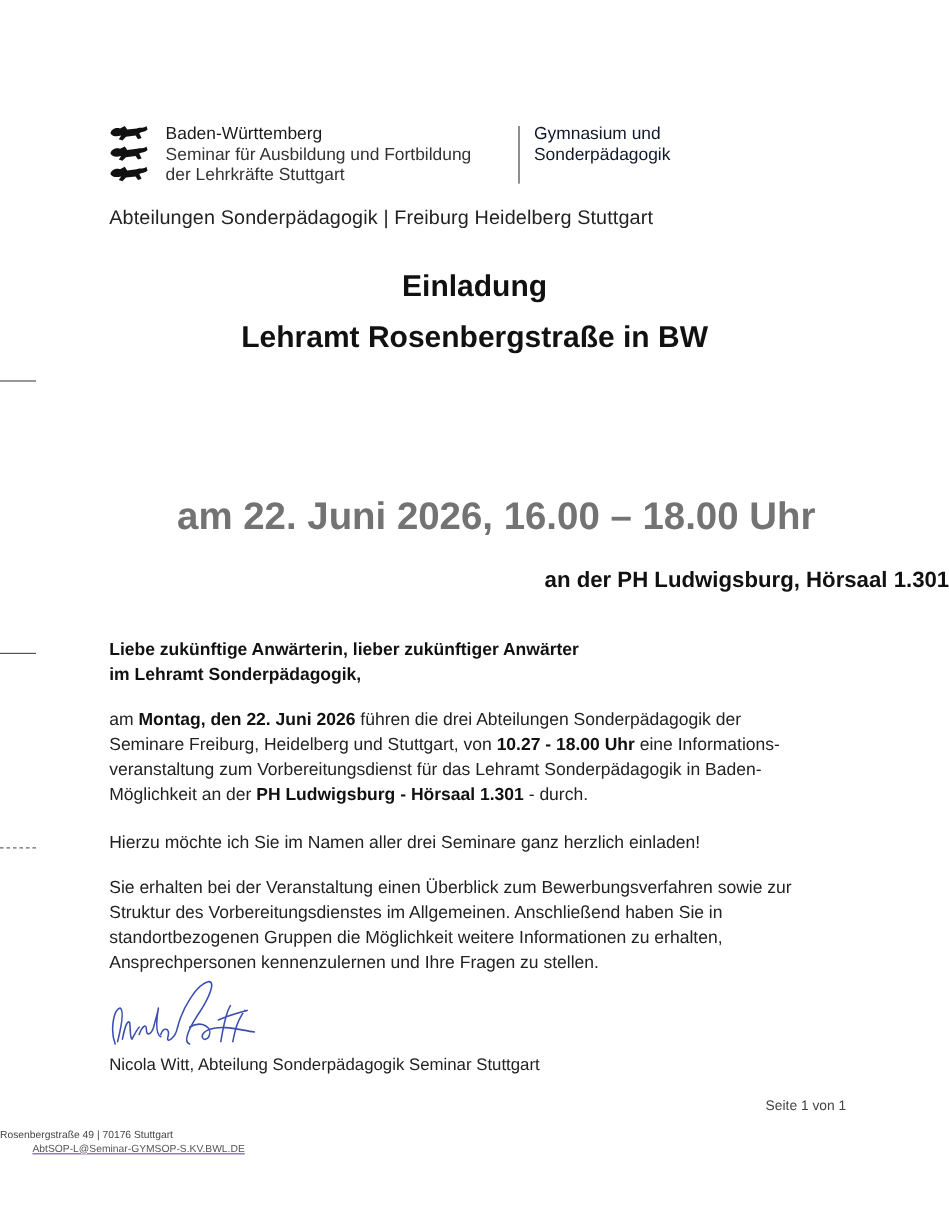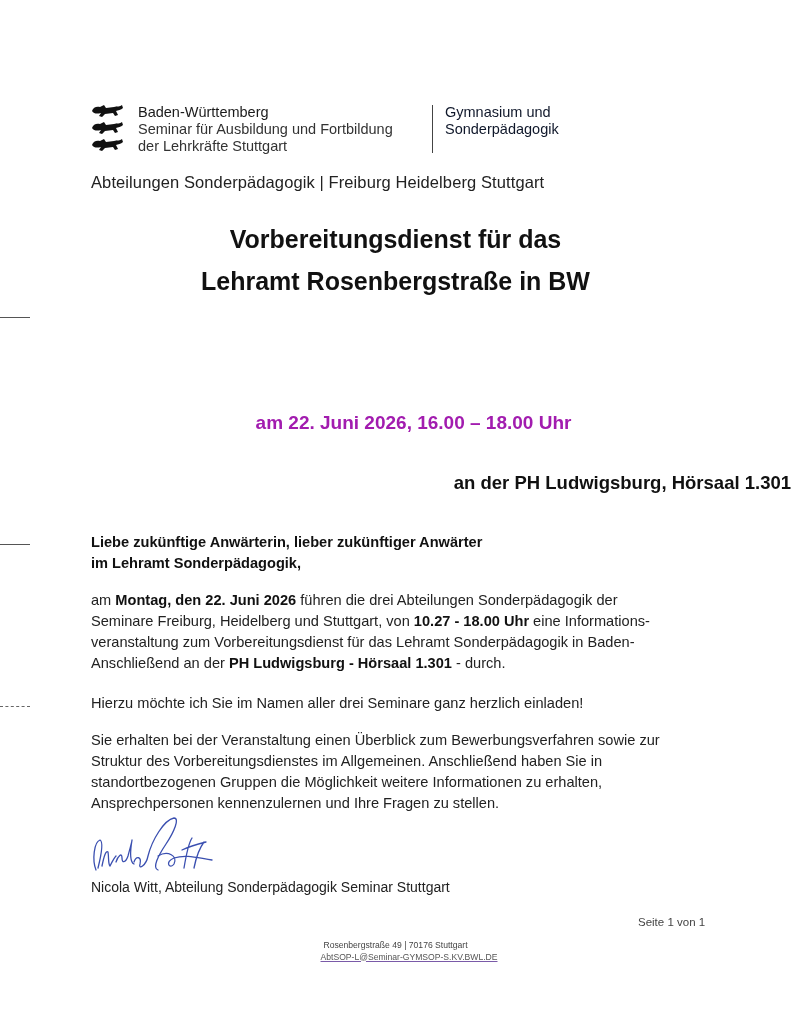--- a/index.html
+++ b/index.html
@@ -11,35 +11,35 @@
     .fold.dotted { border-top: 1px dashed #666; }
 
     .logo { position: absolute; left: 90px; top: 102px; width: 34px; height: 54px; }
     .org { position: absolute; left: 138px; top: 104px; font-size: 14.5px; line-height: 17px; color: #333; }
     .org .bold { font-weight: normal; color: #1a1a1a; }
     .divider { position: absolute; left: 432px; top: 105px; width: 1px; height: 48px; background: #444; }
     .school { position: absolute; left: 445px; top: 104px; font-size: 14.5px; line-height: 17px; color: #0f172a; }
     .dept { position: absolute; left: 91px; top: 173px; font-size: 16.5px; color: #222; letter-spacing: 0.1px; }
 
     .title { position: absolute; left: 0; right: 0; top: 218px; text-align: center; font-weight: bold; font-size: 25px; line-height: 42px; color: #111; }
-    .date { position: absolute; left: 0; right: 0; top: 412px; text-align: center; font-weight: bold; font-size: 19px; color: #a21caf; padding-left: 36px; }
+    .date { position: absolute; left: 0; right: 0; top: 412px; text-align: center; font-weight: bold; font-size: 32px; color: #737373; padding-left: 36px; }
     .venue { position: absolute; left: 0; right: 0; top: 472px; text-align: right; font-weight: bold; font-size: 18.5px; color: #111; }
 
     .body { position: absolute; left: 91px; width: 640px; font-size: 14.6px; line-height: 21px; color: #222; }
     .body b { color: #111; }
     .greeting { top: 532px; font-weight: bold; color: #111; }
     .p1 { top: 590px; }
     .p2 { top: 693px; }
     .p3 { top: 730px; }
 
     .signature { position: absolute; left: 88px; top: 812px; width: 135px; height: 65px; }
     .signer { position: absolute; left: 91px; top: 879px; font-size: 14px; color: #222; }
 
     .pageno { position: absolute; left: 638px; top: 916px; font-size: 11.5px; color: #444; }
-    .footer { position: absolute; left: 0; right: 0; top: 940px; text-align: center; font-size: 8.6px; line-height: 11.5px; color: #444; }
+    .footer { position: absolute; left: 0; right: 0; top: 940px; text-align: left; font-size: 8.6px; line-height: 11.5px; color: #444; }
     .footer a { color: #555; text-decoration: underline; text-decoration-color: #7a5aa8; margin-left: 27px; }
   </style>
 </head>
 <body>
 
 <div class="fold" style="top:317px;"></div>
 <div class="fold" style="top:544px;"></div>
 <div class="fold dotted" style="top:706px;"></div>
 
 <div class="logo">
@@ -59,36 +59,36 @@
   <div>der Lehrkräfte Stuttgart</div>
 </div>
 <div class="divider"></div>
 <div class="school">
   <div>Gymnasium und</div>
   <div>Sonderpädagogik</div>
 </div>
 <div class="dept">Abteilungen Sonderpädagogik | Freiburg Heidelberg Stuttgart</div>
 
 <div class="title">
-  <div>Vorbereitungsdienst für das</div>
+  <div>Einladung</div>
   <div>Lehramt Rosenbergstraße in BW</div>
 </div>
 <div class="date">am 22. Juni 2026, 16.00 – 18.00 Uhr</div>
 <div class="venue">an der PH Ludwigsburg, Hörsaal 1.301</div>
 
 <div class="body greeting">
   <div>Liebe zukünftige Anwärterin, lieber zukünftiger Anwärter</div>
   <div>im Lehramt Sonderpädagogik,</div>
 </div>
 
 <div class="body p1">
   <div><span>am </span><b>Montag, den 22. Juni 2026</b><span> führen die drei Abteilungen Sonderpädagogik der</span></div>
   <div><span>Seminare Freiburg, Heidelberg und Stuttgart, von </span><b>10.27 - 18.00 Uhr</b><span> eine Informations-</span></div>
   <div>veranstaltung zum Vorbereitungsdienst für das Lehramt Sonderpädagogik in Baden-</div>
-  <div><span>Anschließend an der </span><b>PH Ludwigsburg - Hörsaal 1.301</b><span> - durch.</span></div>
+  <div><span>Möglichkeit an der </span><b>PH Ludwigsburg - Hörsaal 1.301</b><span> - durch.</span></div>
 </div>
 
 <div class="body p2">Hierzu möchte ich Sie im Namen aller drei Seminare ganz herzlich einladen!</div>
 
 <div class="body p3">
   <div>Sie erhalten bei der Veranstaltung einen Überblick zum Bewerbungsverfahren sowie zur</div>
   <div>Struktur des Vorbereitungsdienstes im Allgemeinen. Anschließend haben Sie in</div>
   <div>standortbezogenen Gruppen die Möglichkeit weitere Informationen zu erhalten,</div>
   <div>Ansprechpersonen kennenzulernen und Ihre Fragen zu stellen.</div>
 </div>

